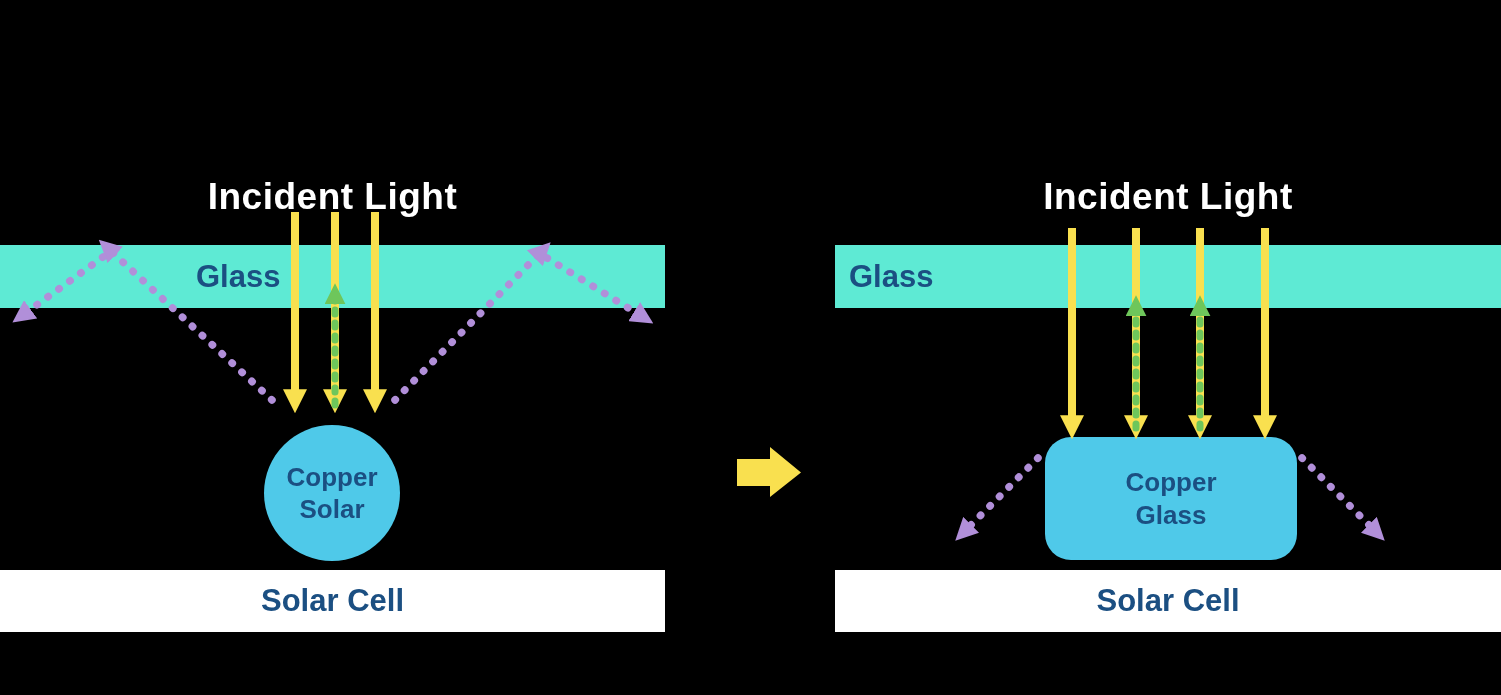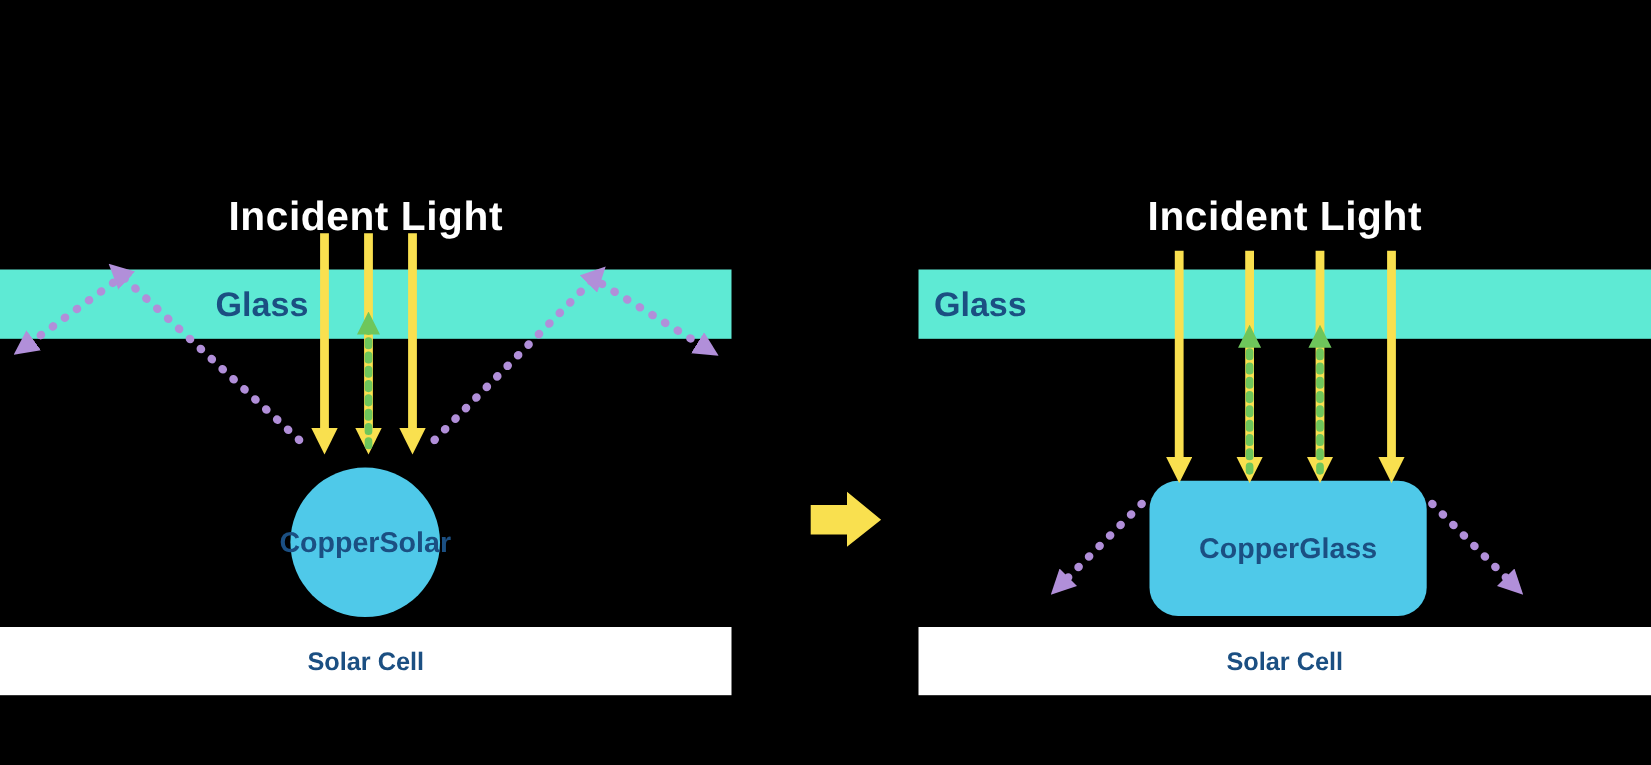--- a/index.html
+++ b/index.html
@@ -53,21 +53,21 @@
     font-size: 31px;
     font-weight: 700;
   }
   .copper {
     position: absolute;
     background: #4fc9e9;
     color: #1b4f82;
     font-size: 26px;
     font-weight: 700;
     display: flex;
-    flex-direction: row;
+    flex-direction: column;
     align-items: center;
     justify-content: center;
     line-height: 1.25;
     text-align: center;
     z-index: 1;
   }
   .copper.wire {
     left: 264px; top: 425px;
     width: 136px; height: 136px;
     border-radius: 50%;
@@ -79,21 +79,21 @@
   }
   .solar-bar {
     position: absolute;
     top: 570px;
     height: 62px;
     background: #ffffff;
     display: flex;
     align-items: center;
     justify-content: center;
     color: #1b4f82;
-    font-size: 23px;
+    font-size: 31px;
     font-weight: 700;
   }
   .solar-bar.left  { left: 0;     width: 665px; }
   .solar-bar.right { left: 835px; width: 666px; }
   #rays {
     position: absolute;
     left: 0; top: 0;
     width: 1501px; height: 695px;
     pointer-events: none;
     z-index: 2;

